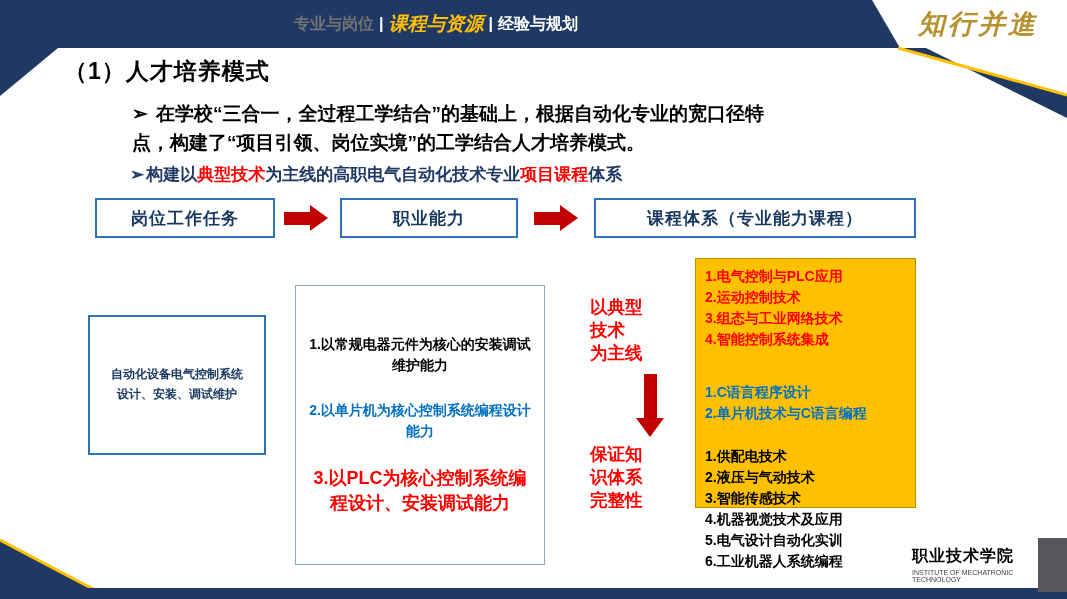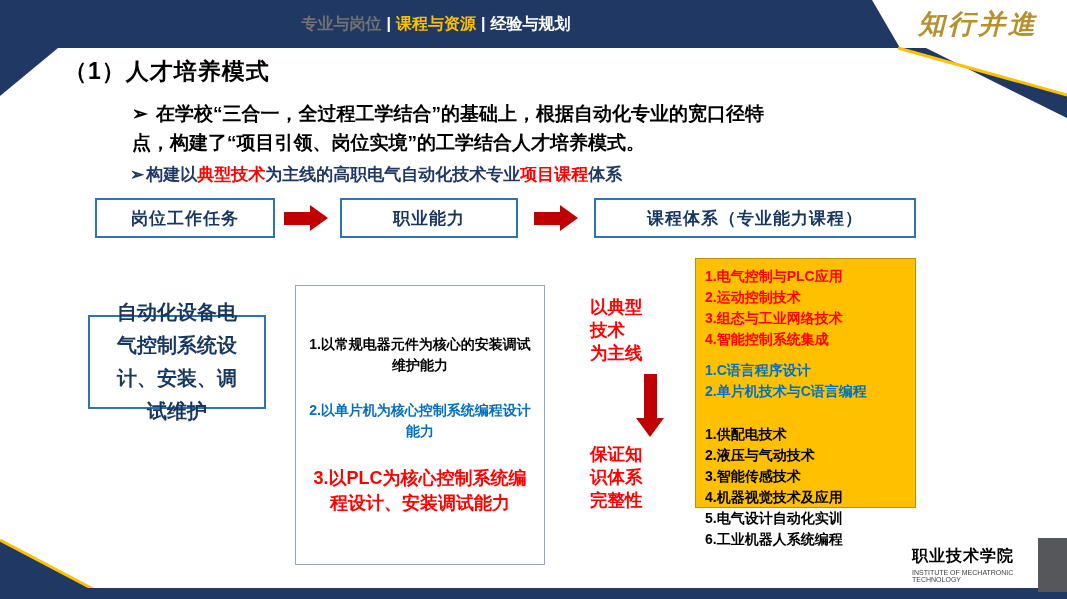--- a/index.html
+++ b/index.html
@@ -6,21 +6,21 @@
   html,body { background:#9a9a9a; }
   body { font-family:"Liberation Sans", sans-serif; }
   .slide { position:relative; width:1067px; height:599px; background:#ffffff; overflow:hidden; margin:0 auto; }
 
   .decor { position:absolute; left:0; top:0; z-index:1; }
 
   .nav { position:absolute; left:0; top:0; width:872px; height:48px; z-index:2;
          display:flex; align-items:center; justify-content:center; gap:5px; font-weight:bold; }
   .nav-red   { color:#737373; font-size:16px; }
   .nav-sep   { color:#ffffff; font-size:16px; }
-  .nav-gold  { color:#ffc000; font-size:16px; }
+  .nav-gold  { color:#ffc000; font-size:19px;font-style:italic; }
   .nav-white { color:#ffffff; font-size:16px; }
 
   .logo { position:absolute; left:896px; top:6px; width:164px; z-index:2; text-align:center;
           color:#b5922f; font-family:Liberation Mono, monospace; font-style:italic; font-weight:bold;
           font-size:27px; letter-spacing:3px; }
 
   .title { position:absolute; left:64px; top:56px; z-index:2; font-size:23px; font-weight:bold;
            color:#000000; letter-spacing:1px; }
 
   .bullet1 { position:absolute; left:132px; top:100px; width:662px; z-index:2;
@@ -38,44 +38,44 @@
   .b2 { left:340px; top:198px; width:178px; height:40px; }
   .b3 { left:594px; top:198px; width:322px; height:40px; }
 
   .h-arrow { position:absolute; z-index:2; display:flex; align-items:center; }
   .a1 { left:284px; top:205px; }
   .a2 { left:534px; top:205px; }
   .h-arrow .stem { width:26px; height:13px; background:#c00000; }
   .h-arrow .head { width:0; height:0; border-top:13px solid transparent;
                    border-bottom:13px solid transparent; border-left:18px solid #c00000; }
 
-  .job-box { position:absolute; left:88px; top:315px; width:178px; height:94px; z-index:2;
+  .job-box { position:absolute; left:88px; top:315px; width:178px; height:140px; z-index:2;
              border:2px solid #2e74b5; display:flex; align-items:center; justify-content:center;
-             text-align:center; padding:0 20px; font-size:20px; font-weight:bold; color:#17375e; line-height:1.65; }
+             text-align:center; padding:0 20px; font-size:12px; font-weight:bold; color:#17375e; line-height:1.65; }
 
   .ability-box { position:absolute; left:295px; top:285px; width:250px; height:280px; z-index:2;
                  border:1px solid #93a5c4; background:#ffffff; display:flex; flex-direction:column;
                  justify-content:center; align-items:center; gap:24px; padding:0 10px; text-align:center; }
   .ability-box .i1 { font-size:14px; font-weight:bold; color:#000000; line-height:1.5; }
   .ability-box .i2 { font-size:14px; font-weight:bold; color:#0070c0; line-height:1.5; }
   .ability-box .i3 { font-size:18px; font-weight:bold; color:#ff0000; line-height:1.4; }
 
   .mid-col { position:absolute; left:590px; top:296px; width:96px; z-index:2;
              display:flex; flex-direction:column; align-items:flex-start; }
   .mid-label { font-size:17.5px; font-weight:bold; color:#ff0000; line-height:1.32; white-space:pre-line; }
   .v-arrow { margin:9px 0 6px 46px; display:flex; flex-direction:column; align-items:center; }
   .v-arrow .stem { width:13px; height:44px; background:#c00000; }
   .v-arrow .head { width:0; height:0; border-left:14px solid transparent;
                    border-right:14px solid transparent; border-top:19px solid #c00000; }
 
   .course-box { position:absolute; left:695px; top:258px; width:221px; height:250px; z-index:2;
                 background:#ffc000; border:1px solid #bf9000; padding:7px 9px; }
   .course-group { font-size:14px; font-weight:bold; line-height:1.5; white-space:pre-line; }
   .course-group.red   { color:#ff0000; }
-  .course-group.blue  { color:#0070c0; margin-top:10px; }
+  .course-group.blue  { color:#0070c0; margin-top:32px; }
   .course-group.black { color:#000000; margin-top:22px; }
 
   .college { position:absolute; left:912px; top:546px; width:125px; z-index:2; }
   .college-cn { font-size:16px; font-weight:bold; color:#000000; letter-spacing:1px; }
   .college-en { font-size:7px; color:#3d3d3d; margin-top:2px; }
 </style>
 </head>
 <body>
 
 <div class="slide">

